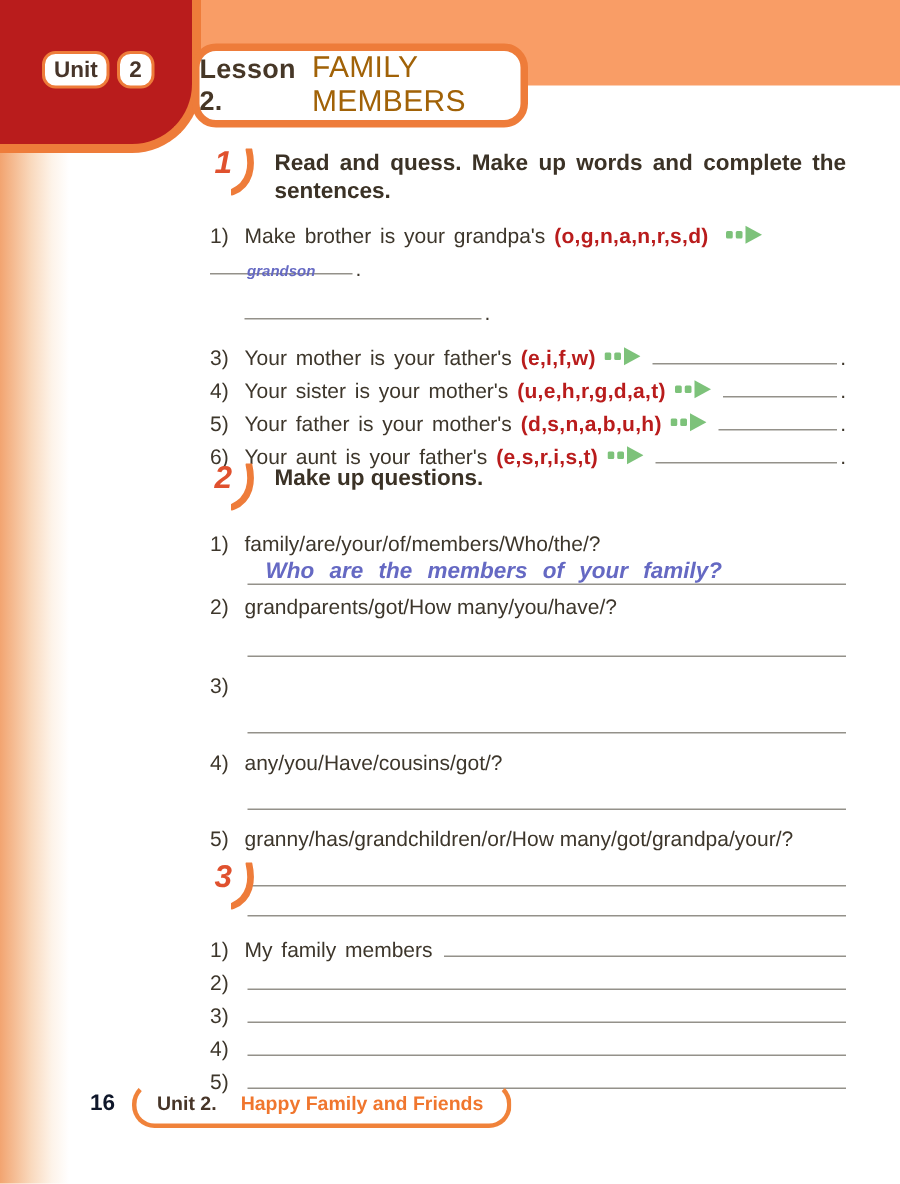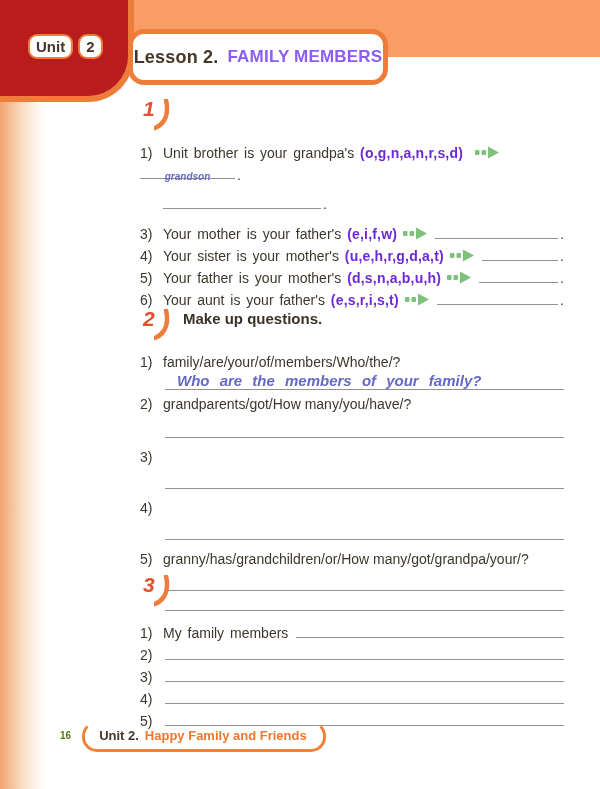--- a/index.html
+++ b/index.html
@@ -28,27 +28,27 @@
     border-bottom:6px solid #ee7c3a;
     border-bottom-right-radius:46px;
     z-index:2;
   }
   .unit-badge { position:absolute; left:28px; top:34px; display:flex; gap:5px; }
   .unit-pill {
     background:#ffffff; border:2.5px solid #ee7c3a; border-radius:9px;
     padding:0 6px; font-size:15px; font-weight:bold; color:#47352a; line-height:21px;
   }
   .title-box {
-    position:absolute; left:128px; top:29px; width:260px; height:56px;
+    position:absolute; left:128px; top:29px; width:224px; height:56px;
     background:#ffffff; border:5px solid #ee7c3a; border-radius:16px;
     display:flex; align-items:center; justify-content:center; gap:9px;
     z-index:3;
   }
   .lesson-label { font-size:18px; font-weight:bold; color:#463727; letter-spacing:.2px; }
-  .lesson-title { font-size:17px; font-weight:bold; color:#8b5cf6; letter-spacing:.2px; }
+  .lesson-title { font-size:20px; font-weight:normal; color:#a16207; letter-spacing:.2px; }
 
   
   .ex { position:absolute; left:140px; width:424px; z-index:4; }
   #ex1 { top:97px; }
   #ex2 { top:307px; }
   #ex3 { top:573px; }
   .ex-head { display:flex; align-items:flex-start; gap:13px; }
   .marker { position:relative; width:30px; height:36px; flex-shrink:0; }
   .marker-num {
     position:absolute; left:3px; top:0;
@@ -56,21 +56,21 @@
   }
   .marker-swoosh { position:absolute; right:0; top:2px; }
   .ex-title {
     font-size:15px; font-weight:bold; color:#3b3226; line-height:19px;
     max-width:404px; text-align:justify; padding-top:2px;
   }
   .items { margin-top:9px; }
   .row { line-height:22px; font-size:14px; word-spacing:2px; }
   .frow { display:flex; align-items:baseline; }
   .inum { display:inline-block; width:23px; flex-shrink:0; }
-  .green { color:#6d28d9; font-weight:bold; letter-spacing:.2px; }
+  .green { color:#b91c1c; font-weight:bold; letter-spacing:.2px; }
   .arrow { flex-shrink:0; margin:0 6px; position:relative; top:1px; }
   .blank {
     display:inline-block; border-bottom:1.5px solid #94918a;
     height:15px; vertical-align:baseline;
   }
   .blank.grow { flex:1; margin-left:2px; }
   .hand {
     font-style:italic; color:#6569c3; font-size:10px; font-weight:bold;
     word-spacing:4px;
   }
@@ -89,27 +89,27 @@
   
   #ex3 .items { margin-top:13px; }
   #ex3 .frow { line-height:22px; }
   .lead { white-space:nowrap; margin-right:6px; }
 
   
   .footer {
     position:absolute; left:60px; top:721px; z-index:4;
     display:flex; align-items:center; gap:11px;
   }
-  .page-num { font-size:10px; font-weight:bold; color:#4d7c0f; padding-bottom:2px; }
+  .page-num { font-size:15px; font-weight:bold; color:#0f172a; padding-bottom:2px; }
   .footer-badge {
     border:3.5px solid #f0823a; border-top-color:transparent; border-radius:15px;
     padding:4px 16px 6px 14px; display:flex; gap:6px; align-items:baseline;text-align:right;
   }
   .footer-unit { font-size:13px; font-weight:bold; color:#473528; }
-  .footer-title { font-size:13px; font-weight:bold; color:#f0762e; }
+  .footer-title { font-size:13px; font-weight:bold; color:#f0762e;margin-left:10px; }
   .nowrap { white-space:nowrap; }
 </style>
 </head>
 <body>
 
 <div class="left-strip"></div>
 <div class="top-band"></div>
 <div class="peach-panel">
   <div class="unit-badge">
     <span class="unit-pill">Unit</span>
@@ -122,24 +122,25 @@
 </div>
 
 <div class="ex" id="ex1">
   <div class="ex-head">
     <span class="marker">
       <span class="marker-num">1</span>
       <svg class="marker-swoosh" width="16" height="34" viewBox="0 0 16 34">
           <path d="M12 1 C14.5 12 13 24 1 29" stroke="#ee7c3a" stroke-width="4.5" fill="none" stroke-linecap="round"></path>
         </svg>
     </span>
+    <div class="ex-title">Read and quess. Make up words and complete the sentences.</div>
   </div>
   <div class="items">
     <div class="row">
-      <span class="inum">1)</span><span>Unit brother is your grandpa's</span>
+      <span class="inum">1)</span><span>Make brother is your grandpa's</span>
       <span class="green">(o,g,n,a,n,r,s,d)</span>
       <svg class="arrow" width="24" height="13" viewBox="0 0 24 13">
           <rect x="0" y="4" width="4.5" height="5" rx="1" fill="#7dc27a"></rect>
           <rect x="6.5" y="4" width="4.5" height="5" rx="1" fill="#7dc27a"></rect>
           <polygon points="13,0.5 24,6.5 13,12.5" fill="#7dc27a"></polygon>
         </svg>
       <span class="blank" style="width:95px;text-align:center"><span class="hand">grandson</span></span><span class="dot">.</span>
     </div>
     <div class="row" style="margin:7px 0 8px">
       <span class="inum"></span><span class="blank" style="width:158px"></span><span class="dot">.</span>
@@ -205,20 +206,21 @@
       <span class="inum">2)</span>
         <span>grandparents/got/How many/you/have/?</span>
     </div>
     <div class="ans-line h24"></div>
     <div class="q-row sp9">
       <span class="inum">3)</span>
     </div>
     <div class="ans-line h22"></div>
     <div class="q-row sp9">
       <span class="inum">4)</span>
+        <span>any/you/Have/cousins/got/?</span>
     </div>
     <div class="ans-line h22"></div>
     <div class="q-row sp9">
       <span class="inum">5)</span>
         <span>granny/has/grandchildren/or/How many/got/grandpa/your/?</span>
     </div>
     <div class="ans-line h22"></div>
     <div class="ans-line h20"></div>
   </div>
 </div>

